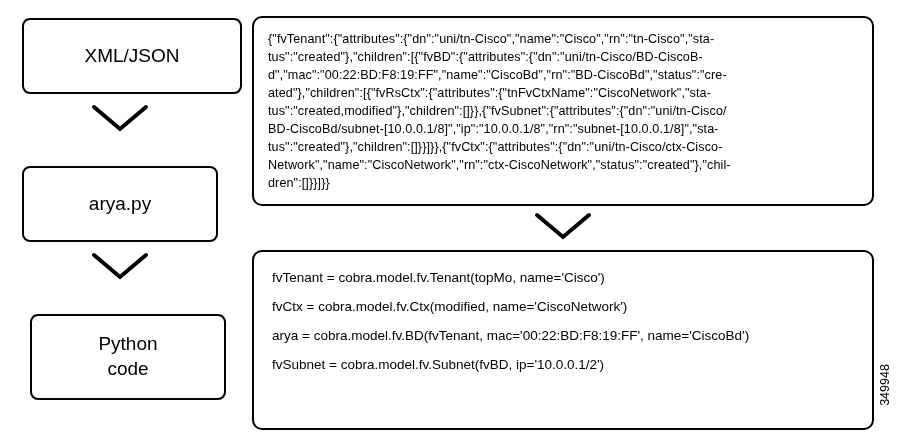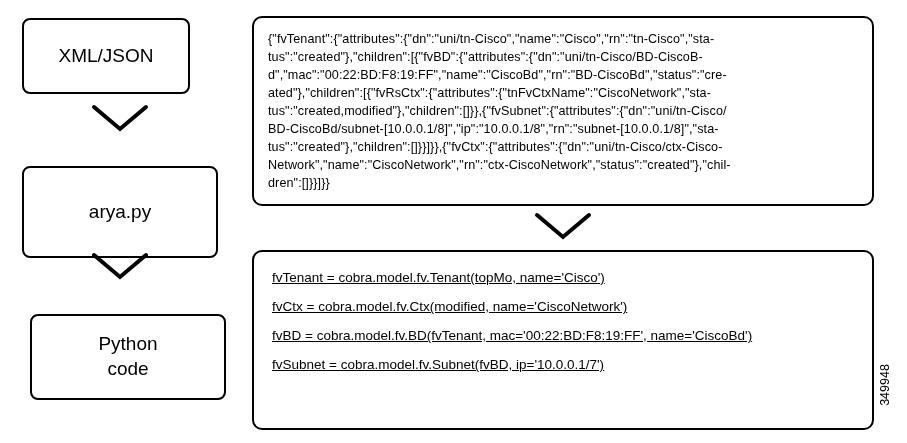--- a/index.html
+++ b/index.html
@@ -21,22 +21,22 @@
   .flow-box {
     border-radius: 8px;
     display: flex;
     align-items: center;
     justify-content: center;
     text-align: center;
     font-size: 19px;
     line-height: 1.3;
     white-space: pre-line;
   }
-  #flow-box-1 { left: 22px; top: 18px;  width: 168px; height: 76px; align-items: center; }
-  #flow-box-2 { left: 22px; top: 166px; width: 196px; height: 92px; }
+  #flow-box-1 { left: 22px; top: 18px;  width: 220px; height: 76px; align-items: center; }
+  #flow-box-2 { left: 22px; top: 166px; width: 196px; height: 76px; }
   #flow-box-3 { left: 22px; top: 314px; width: 196px; height: 86px; margin-left: 8px; }
   .chevron {
     position: absolute;
     width: 58px;
     height: 28px;
   }
   #chevron-1 { left: 91px;  top: 104px; }
   #chevron-2 { left: 91px;  top: 252px; }
   #chevron-3 { left: 534px; top: 212px; }
   .content-box {
@@ -52,21 +52,20 @@
     letter-spacing: 0.1px;
   }
   .code-lines {
     padding: 16px 18px;
     font-size: 13.5px;
   }
   .code-line {
     height: 29px;
     line-height: 20px;
     white-space: pre;
-    text-decoration: underline;
   }
   .figure-id {
     position: absolute;
     left: 864px;
     top: 378px;
     font-size: 12.5px;
     transform: rotate(-90deg);
     transform-origin: center center;
     white-space: nowrap;
   }
@@ -116,20 +115,20 @@
   <div class="chevron" id="chevron-3">
     <svg width="58" height="28" viewBox="0 0 58 28">
       <polyline points="3,3 29,25 55,3" fill="none" stroke="#000000" stroke-width="4" stroke-linecap="round" stroke-linejoin="miter"></polyline>
     </svg>
   </div>
 
   <div class="box content-box" id="code-box">
     <div class="code-lines">
       <div class="code-line">fvTenant = cobra.model.fv.Tenant(topMo, name='Cisco')</div>
       <div class="code-line">fvCtx = cobra.model.fv.Ctx(modified, name='CiscoNetwork')</div>
-      <div class="code-line">fvBD = cobra.model.fv.BD(fvTenant, mac='00:22:BD:F8:19:FF', name='CiscoBd')</div>
-      <div class="code-line">fvSubnet = cobra.model.fv.Subnet(fvBD, ip='10.0.0.1/7')</div>
+      <div class="code-line">arya = cobra.model.fv.BD(fvTenant, mac='00:22:BD:F8:19:FF', name='CiscoBd')</div>
+      <div class="code-line">fvSubnet = cobra.model.fv.Subnet(fvBD, ip='10.0.0.1/2')</div>
     </div>
   </div>
 
   <div class="figure-id">349948</div>
 
 </div>
 
 </body></html>

